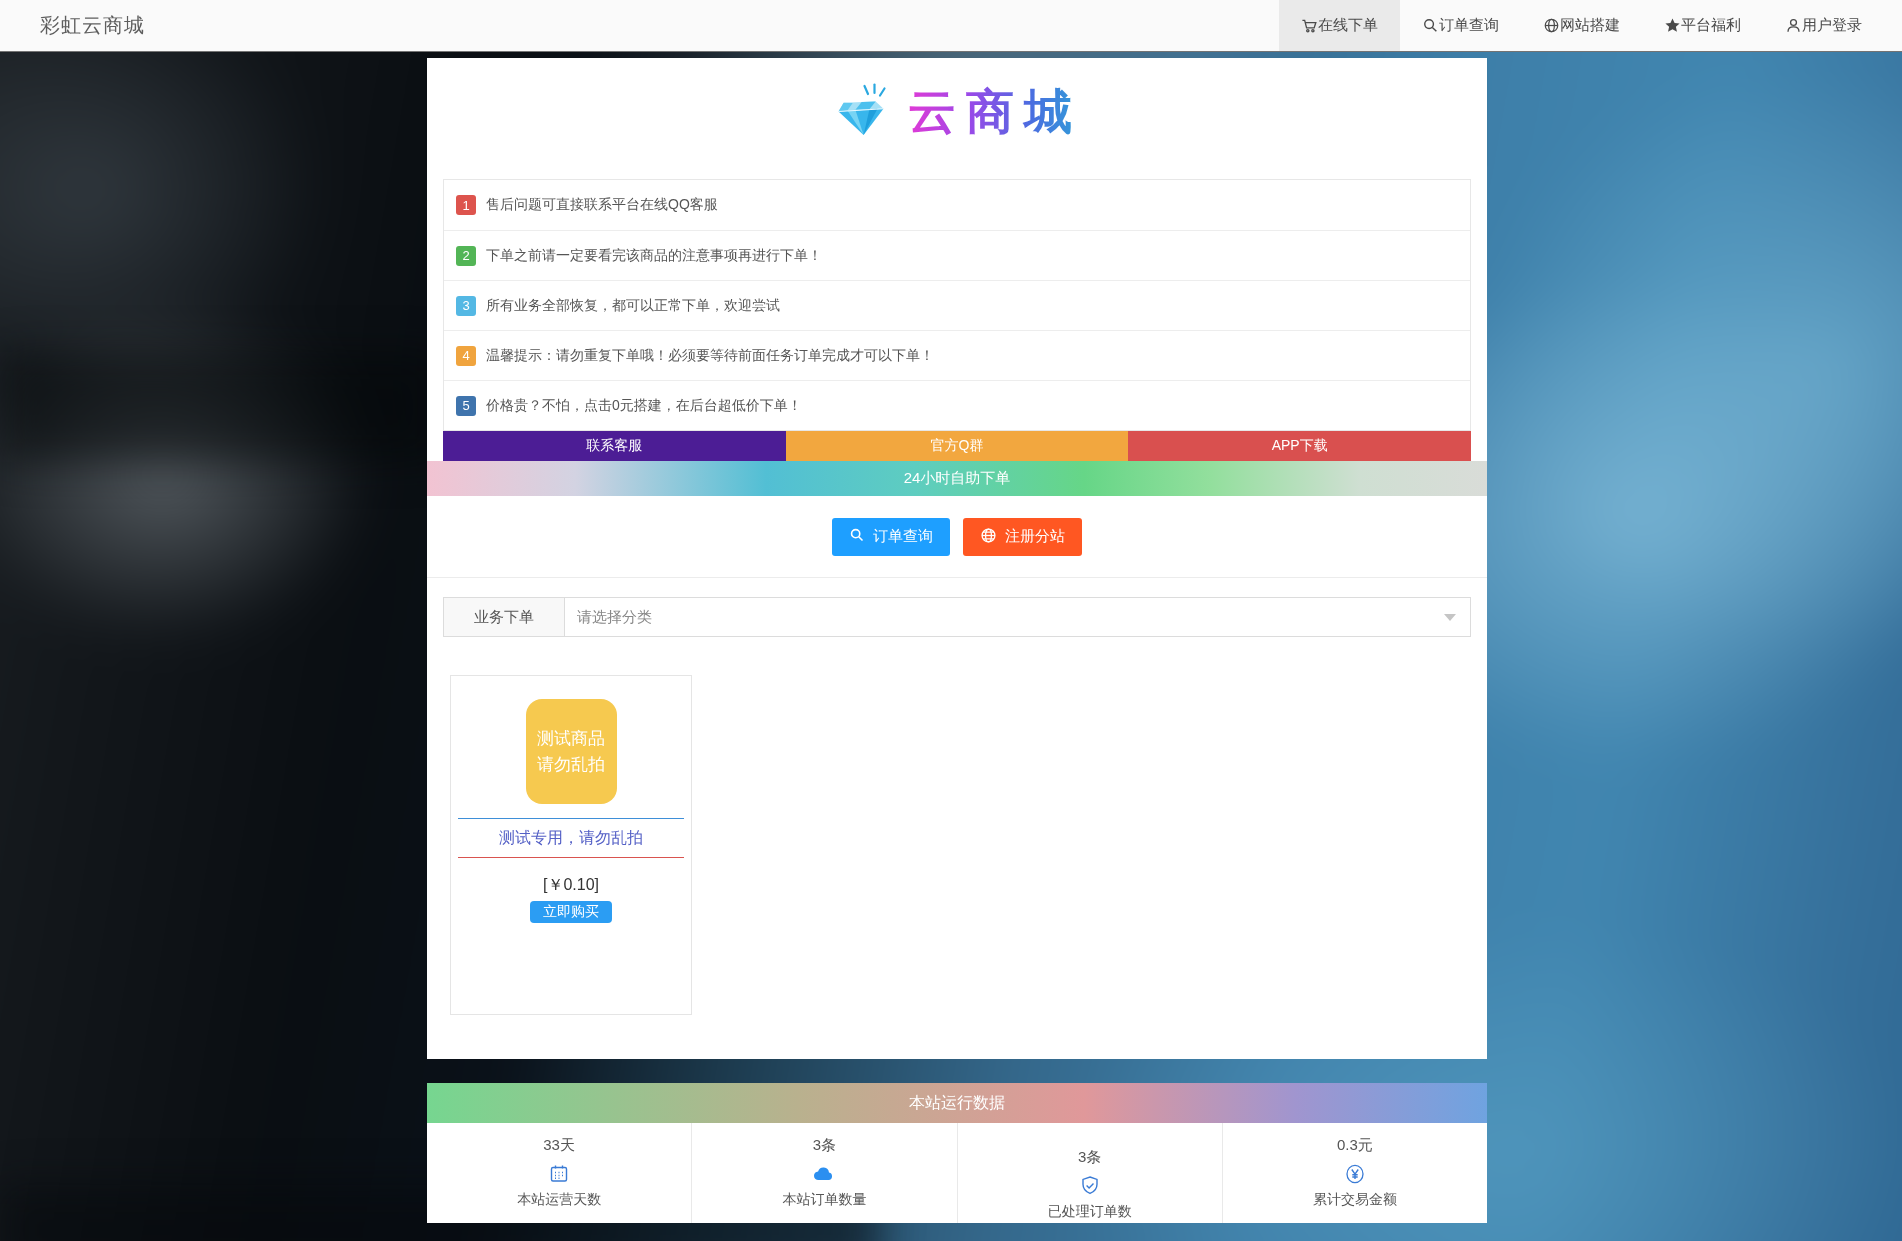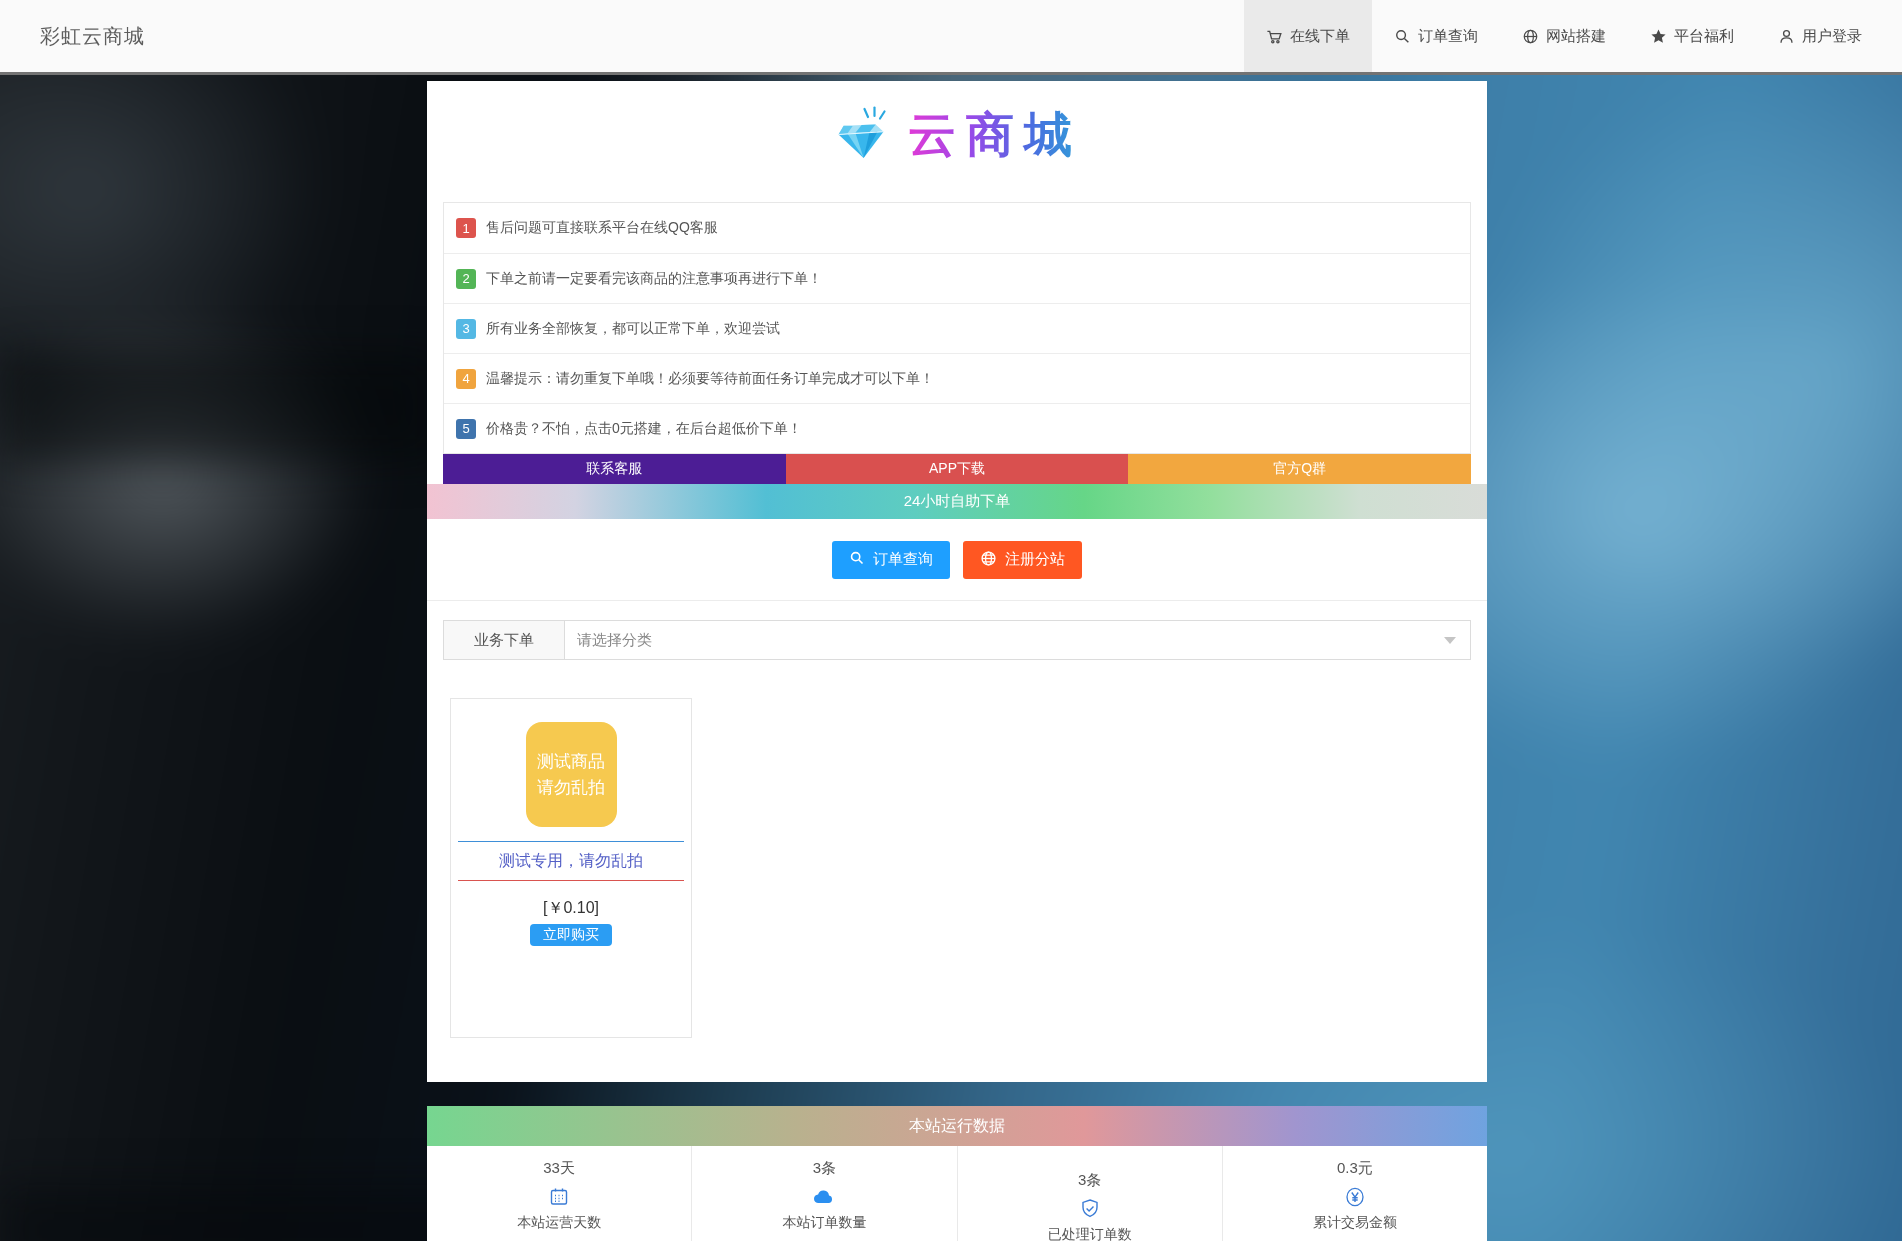--- a/index.html
+++ b/index.html
@@ -15,24 +15,24 @@
       radial-gradient(520px 420px at 1900px 430px, rgba(130,195,224,.55), rgba(130,195,224,0) 70%),
       radial-gradient(620px 330px at 1560px 1220px, rgba(96,168,202,.45), rgba(96,168,202,0) 70%),
       radial-gradient(540px 260px at 1020px 150px, rgba(185,200,210,.30), rgba(185,200,210,0) 70%),
       linear-gradient(100deg, #1d2226 0%, #13171b 12%, #0a0e12 24%, #0a1119 34%, #1d3c50 44%, #34678a 56%, #3d7ea8 68%, #4186b0 80%, #356f9a 92%, #2c6590 100%);
   }
   .bg-band { position:absolute; z-index:0; filter:blur(20px); }
   .band-mid { left:0; top:352px; width:440px; height:110px; background:rgba(4,7,10,.55); }
   .band-low { left:0; top:1185px; width:880px; height:90px; background:rgba(5,9,13,.55); }
 
   
-  .topbar { position:relative; z-index:3; height:75px; background:#fafafa; border-bottom:3px solid #737373; display:flex; align-items:stretch; justify-content:space-between; }
+  .topbar { position:relative; z-index:3; height:52px; background:#fafafa; border-bottom:1px solid #737373; display:flex; align-items:stretch; justify-content:space-between; }
   .brand { margin-left:40px; align-self:center; font-size:20px; color:#5e5e5e; letter-spacing:1px; }
   .menu { display:flex; margin-right:18px; }
-  .menu-item { display:flex; align-items:center; gap:7px; padding:0 22px; font-size:15px; color:#4a4a4a; cursor:pointer; }
+  .menu-item { display:flex; align-items:center; padding:0 22px; font-size:15px; color:#4a4a4a; cursor:pointer; }
   .menu-item.active { background:#eaeaea; }
   .menu-item svg { display:block; }
 
   
   .wrap { position:relative; z-index:2; width:1060px; margin-left:427px; }
   .card { background:#fff; }
 
   .logo-card { margin-top:6px; height:107px; display:flex; align-items:center; justify-content:center; gap:16px; box-shadow:0 1px 2px rgba(0,0,0,.08); }
   .logo-text { font-size:48px; font-weight:bold; letter-spacing:10px; color:#7b4fd8;
     background:linear-gradient(90deg,#e03ad6 0%, #9a49e8 35%, #4b6ce0 70%, #2f9fd8 100%);
@@ -185,22 +185,22 @@
           <span class="badge b4">4</span>
           <span>温馨提示：请勿重复下单哦！必须要等待前面任务订单完成才可以下单！</span>
         </div>
         <div class="notice-row">
           <span class="badge b5">5</span>
           <span>价格贵？不怕，点击0元搭建，在后台超低价下单！</span>
         </div>
       </div>
       <div class="cbtns">
         <div class="cbtn cbtn-service">联系客服</div>
+        <div class="cbtn cbtn-qq">官方Q群</div>
         <div class="cbtn cbtn-app">APP下载</div>
-        <div class="cbtn cbtn-qq">官方Q群</div>
       </div>
     </div>
     <div class="bar24">24小时自助下单</div>
 
     <div class="actions-card">
       <button class="act-btn btn-query">
         <span>
           <svg width="16" height="16" viewBox="0 0 18 18" fill="none" stroke="#fff" stroke-width="1.8">
             <circle cx="7.5" cy="7.5" r="4.6"></circle>
               <path d="M11 11l4.2 4.2"></path>

